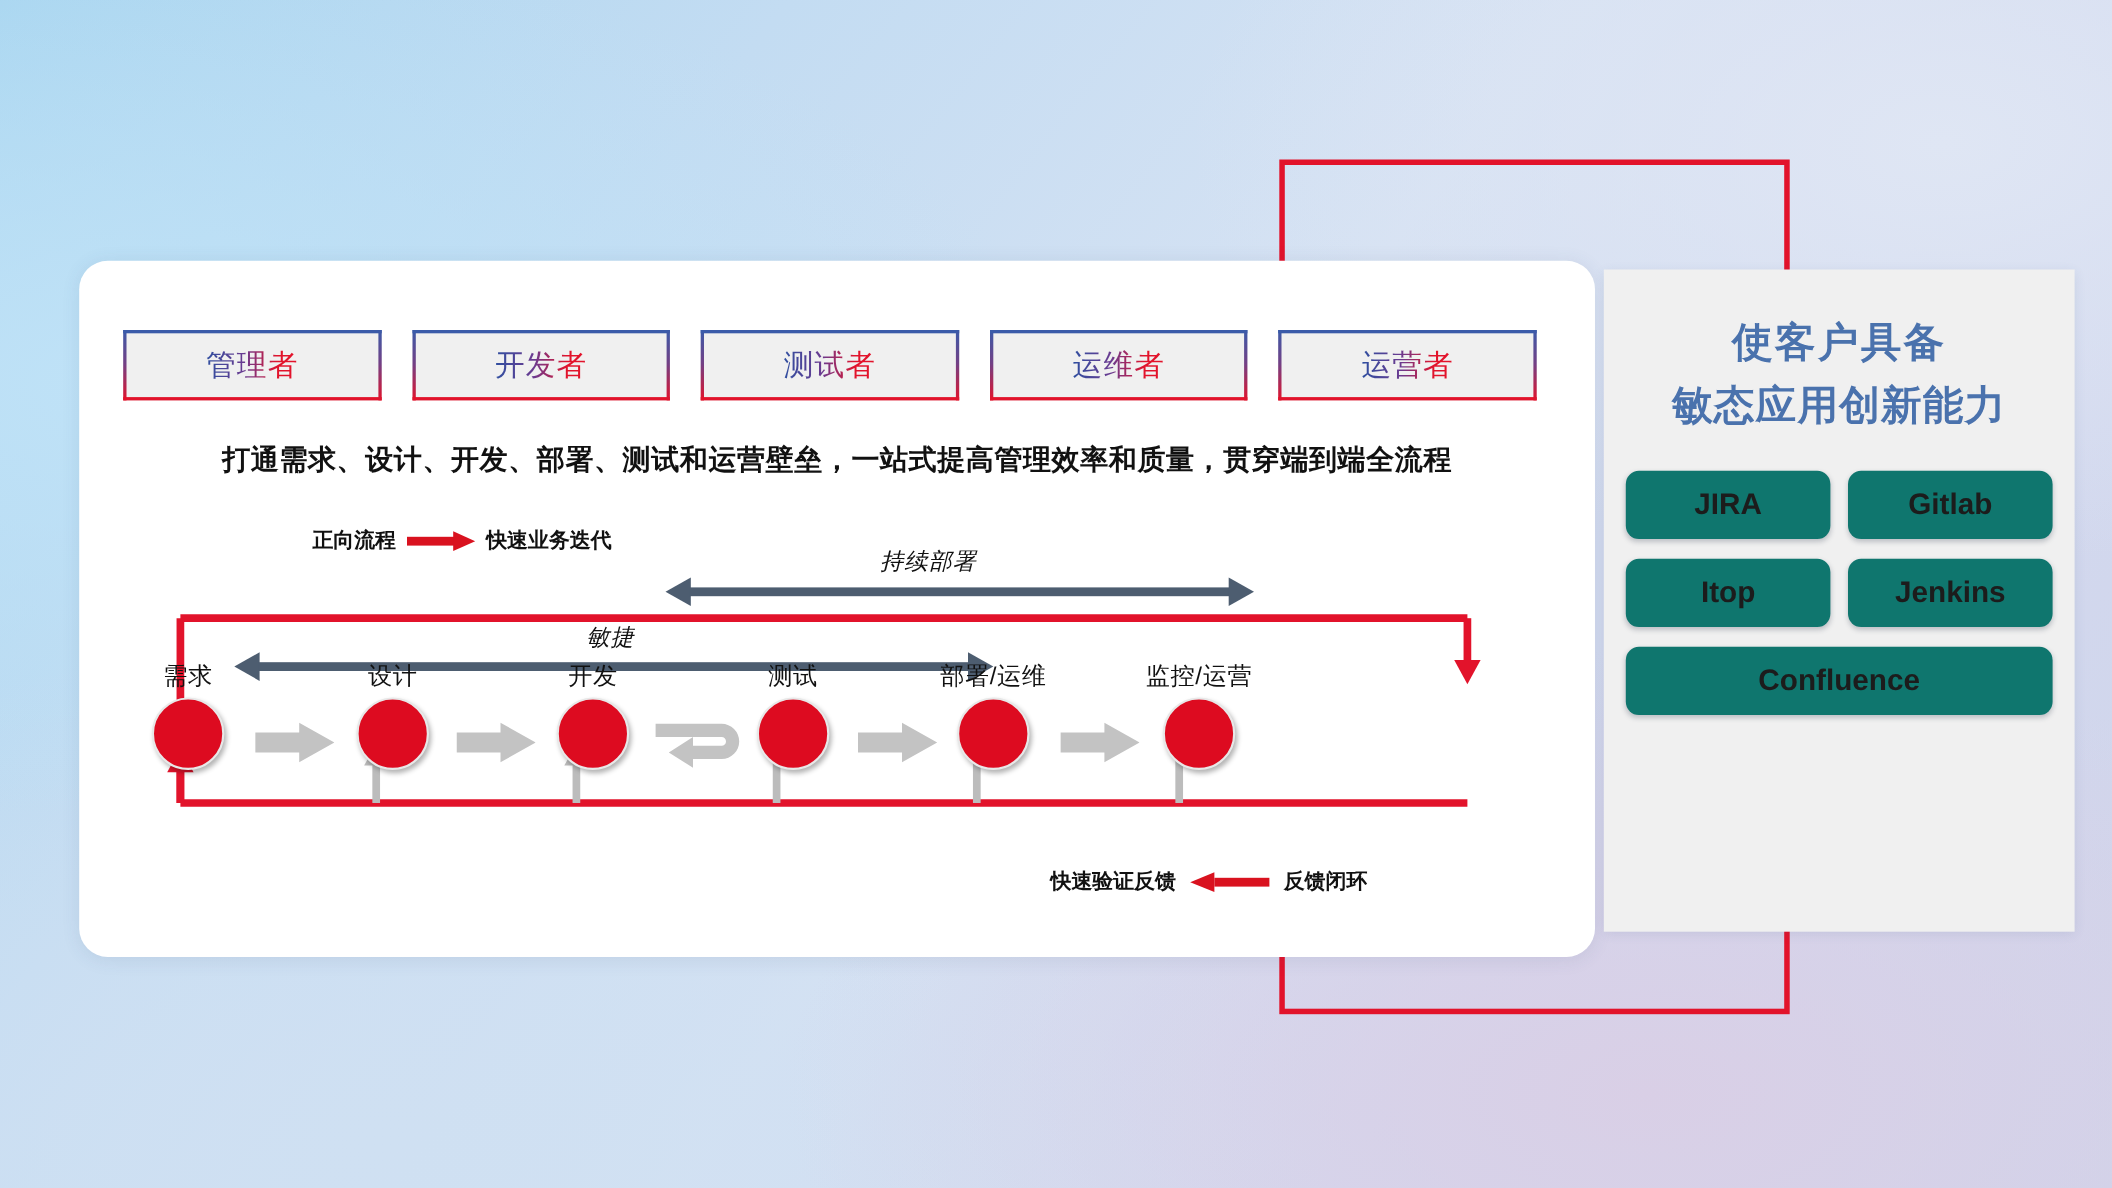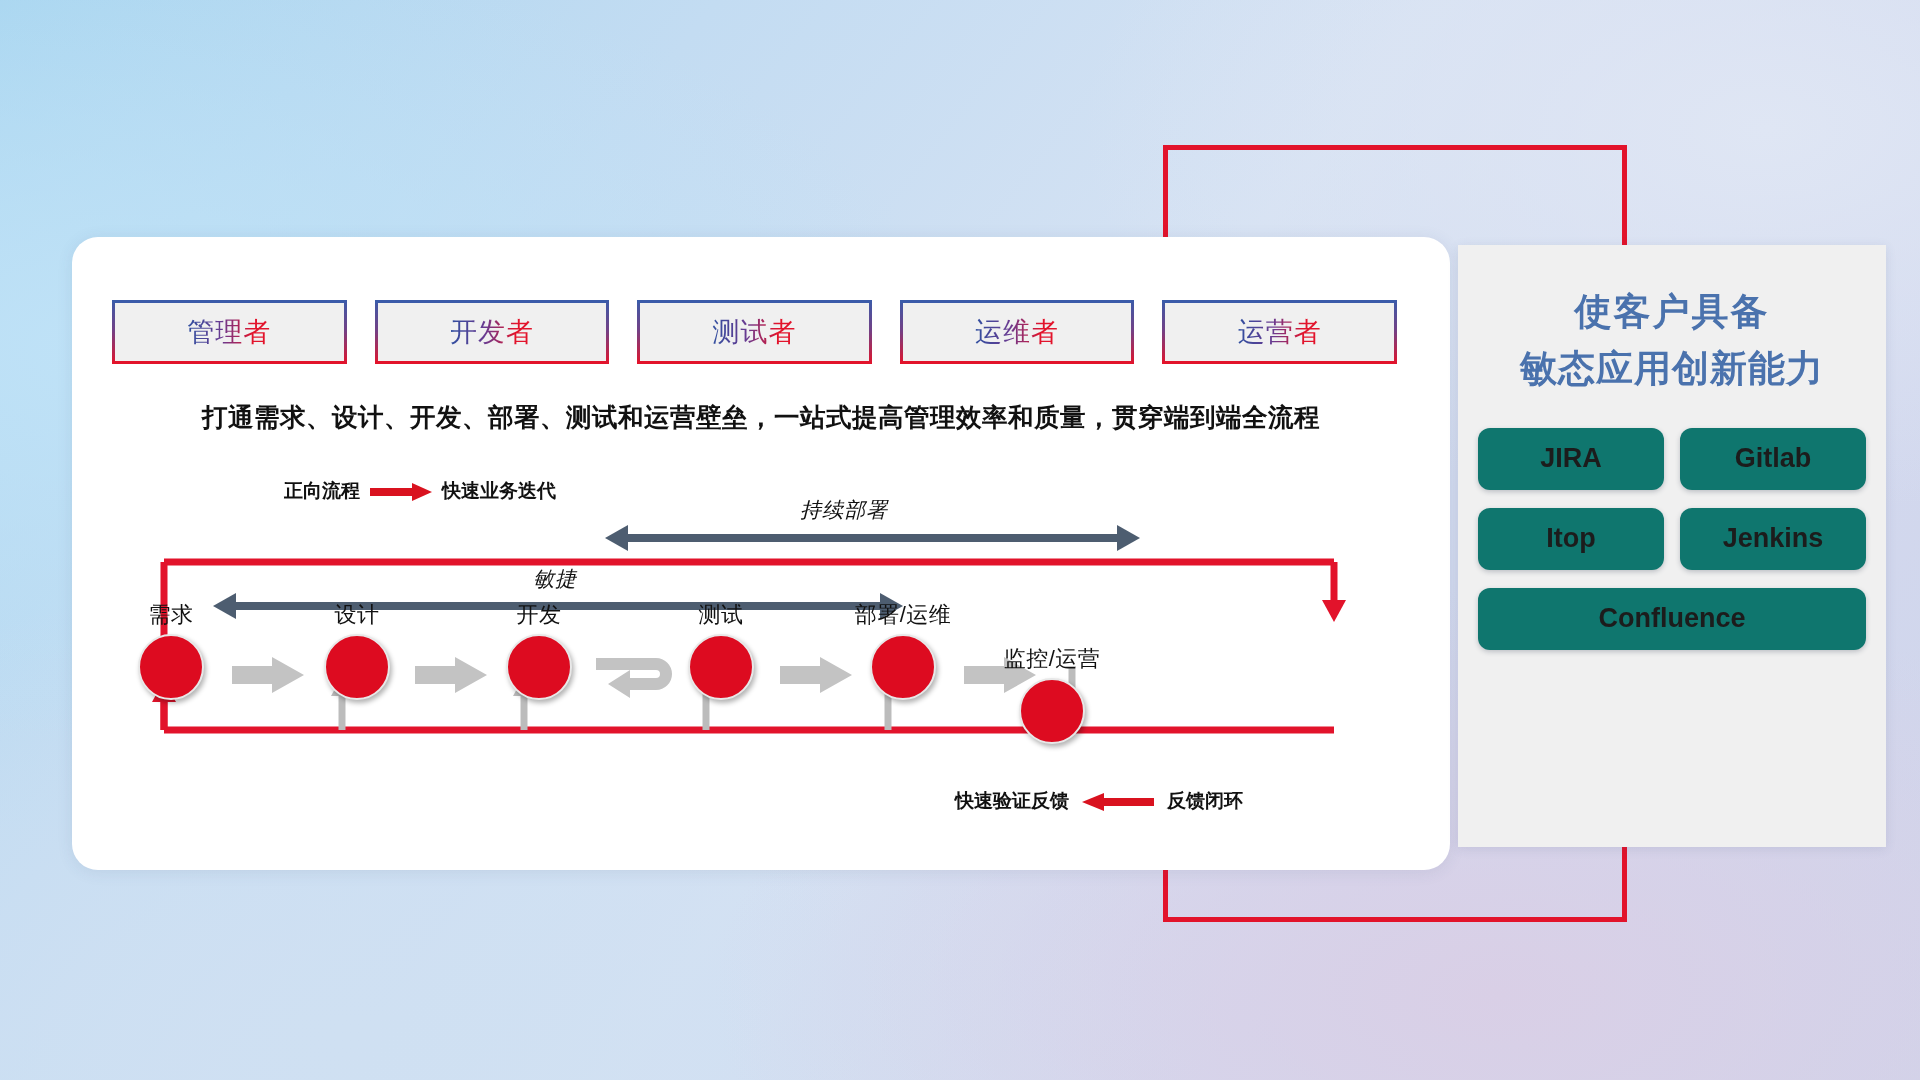--- a/index.html
+++ b/index.html
@@ -366,21 +366,21 @@
 
     <div class="stage" style="left:716px; top:0;">
       <div class="stage-label">部署/运维</div>
       <div class="stage-dot"></div>
     </div>
 
     <svg class="chev" style="left:852px;" viewBox="0 0 72 40">
       <polygon points="0,11 40,11 40,2 72,20 40,38 40,29 0,29" fill="#c3c3c3"></polygon>
     </svg>
 
-    <div class="stage" style="left:865px; top:0;margin-top:44px;">
+    <div class="stage" style="left:903px; top:0;">
       <div class="stage-label">监控/运营</div>
       <div class="stage-dot"></div>
     </div>
   </div>
 
   <div id="legend-feedback">
     <span>快速验证反馈</span>
     <span class="red-arrow-left">
       <span class="shaft"></span>
         <span class="head"></span>

